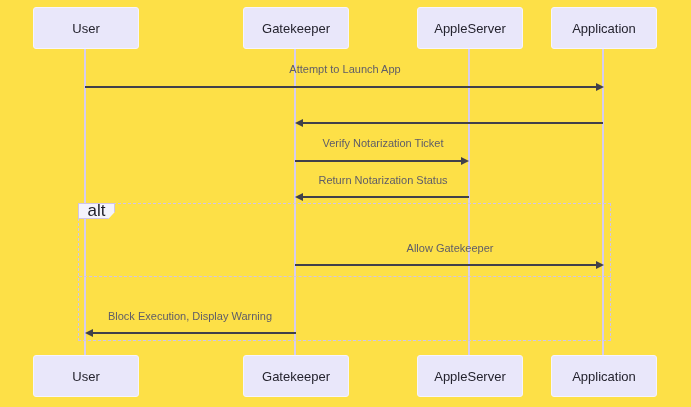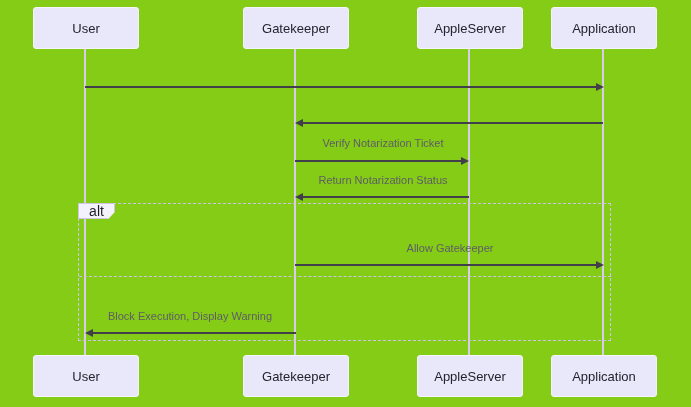--- a/index.html
+++ b/index.html
@@ -5,21 +5,21 @@
   html, body {
     margin: 0; padding: 0;
     width: 691px; height: 407px;
     background: #000000;
     overflow: hidden;
     font-family: "Liberation Sans", sans-serif;
   }
   .stage {
     position: relative;
     width: 691px; height: 407px;
-    background: #84cc16;
+    background: #fde047;
   }
   
   .lifeline {
     position: absolute;
     top: 49px;
     width: 2px;
     height: 306px;
     background: #d6cdee;
     z-index: 1;
   }
@@ -84,21 +84,21 @@
     left: 78px; top: 203px;
     width: 37px; height: 16px;
     background: #f4f3fc;
     border: 1px solid #cfc3e8;
     box-sizing: border-box;
     clip-path: polygon(0 0, 100% 0, 100% 55%, 82% 100%, 0 100%);
     display: flex;
     align-items: center;
     justify-content: center;
     color: #1e1d28;
-    font-size: 14px;
+    font-size: 17px;
     z-index: 6;
   }
 </style>
 </head>
 <body>
 
 <div class="stage">
 
   <div class="lifeline" style="left:84px"></div>
   <div class="lifeline" style="left:294px"></div>
@@ -111,20 +111,21 @@
   <div class="actor actor-top" style="left:243px">
       <span>Gatekeeper</span>
     </div>
   <div class="actor actor-top" style="left:417px">
       <span>AppleServer</span>
     </div>
   <div class="actor actor-top" style="left:551px">
       <span>Application</span>
     </div>
 
+  <div class="msg-label" style="left:345px; top:63px">Attempt to Launch App</div>
   <div class="msg-line" style="left:85px;  top:86px; width:512px"></div>
   <div class="arrow-head arrow-right" style="left:596px; top:83px"></div>
 
   <div class="msg-line" style="left:303px; top:122px; width:300px"></div>
   <div class="arrow-head arrow-left" style="left:295px; top:119px"></div>
 
   <div class="msg-label" style="left:383px; top:137px">Verify Notarization Ticket</div>
   <div class="msg-line" style="left:295px; top:160px; width:166px"></div>
   <div class="arrow-head arrow-right" style="left:461px; top:157px"></div>
 

